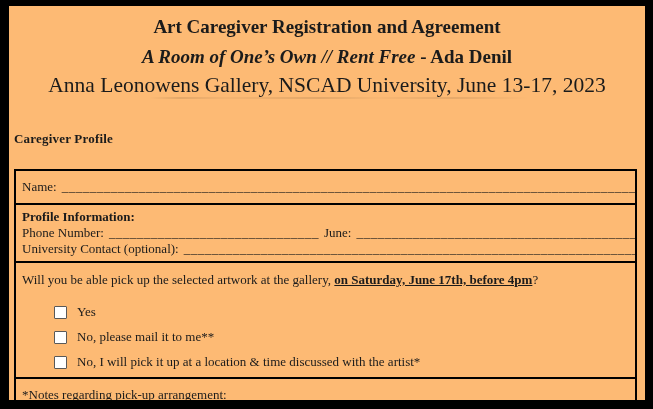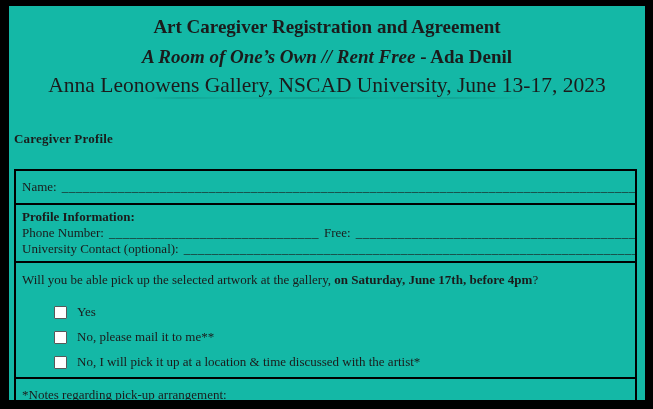--- a/index.html
+++ b/index.html
@@ -1,21 +1,21 @@
 <!DOCTYPE html>
 <html><head>
 <meta charset="utf-8">
 <style>
   * { margin: 0; padding: 0; box-sizing: border-box; }
   html, body { background: #ffffff; }
   .page {
     position: relative;
     width: 653px;
     height: 409px;
-    background: #14b8a6;
+    background: #fdba74;
     border-style: solid;
     border-color: #000000;
     border-width: 6px 8px 9px 9px;
     overflow: hidden;
     font-family: "Liberation Serif", serif;
     color: #1b1b1b;
   }
   
   .header { text-align: center; margin-top: 6px; }
   .title {
@@ -75,21 +75,21 @@
   .row-contact {
     height: 58px;
     padding: 4px 6px 0 6px;
     line-height: 16px;
   }
   .row-contact .contact-heading { font-weight: bold; }
   .row-pickup {
     height: 116px;
     padding: 9px 6px 0 6px;
   }
-  .row-pickup .bold { font-weight: bold; }
+  .row-pickup .bold { font-weight: bold; text-decoration: underline; }
   .row-notes {
     height: 30px;
     padding: 8px 6px 0 6px;
   }
   .line { margin-left: 5px; letter-spacing: 0.5px; }
   .mid-label { margin-left: 5px; }
   
   .options { margin-top: 16px; }
   .option {
     display: flex;
@@ -126,21 +126,21 @@
   <div class="form-table">
 
     <div class="row row-name">
       <span>Name:</span>
         <span class="line">__________________________________________________________________________________________</span>
     </div>
 
     <div class="row row-contact">
       <div class="contact-heading">Profile Information:</div>
       <div>
-        <span>Phone Number:</span><span class="line">______________________________</span><span class="mid-label">Free:</span><span class="line">_________________________________________</span>
+        <span>Phone Number:</span><span class="line">______________________________</span><span class="mid-label">June:</span><span class="line">_________________________________________</span>
       </div>
       <div>
         <span>University Contact (optional):</span><span class="line">__________________________________________________________________</span>
       </div>
     </div>
 
     <div class="row row-pickup">
       <div>
         <span>Will you be able pick up the selected artwork at the gallery, </span><span class="bold">on Saturday, June 17th, before 4pm</span><span>?</span>
       </div>

